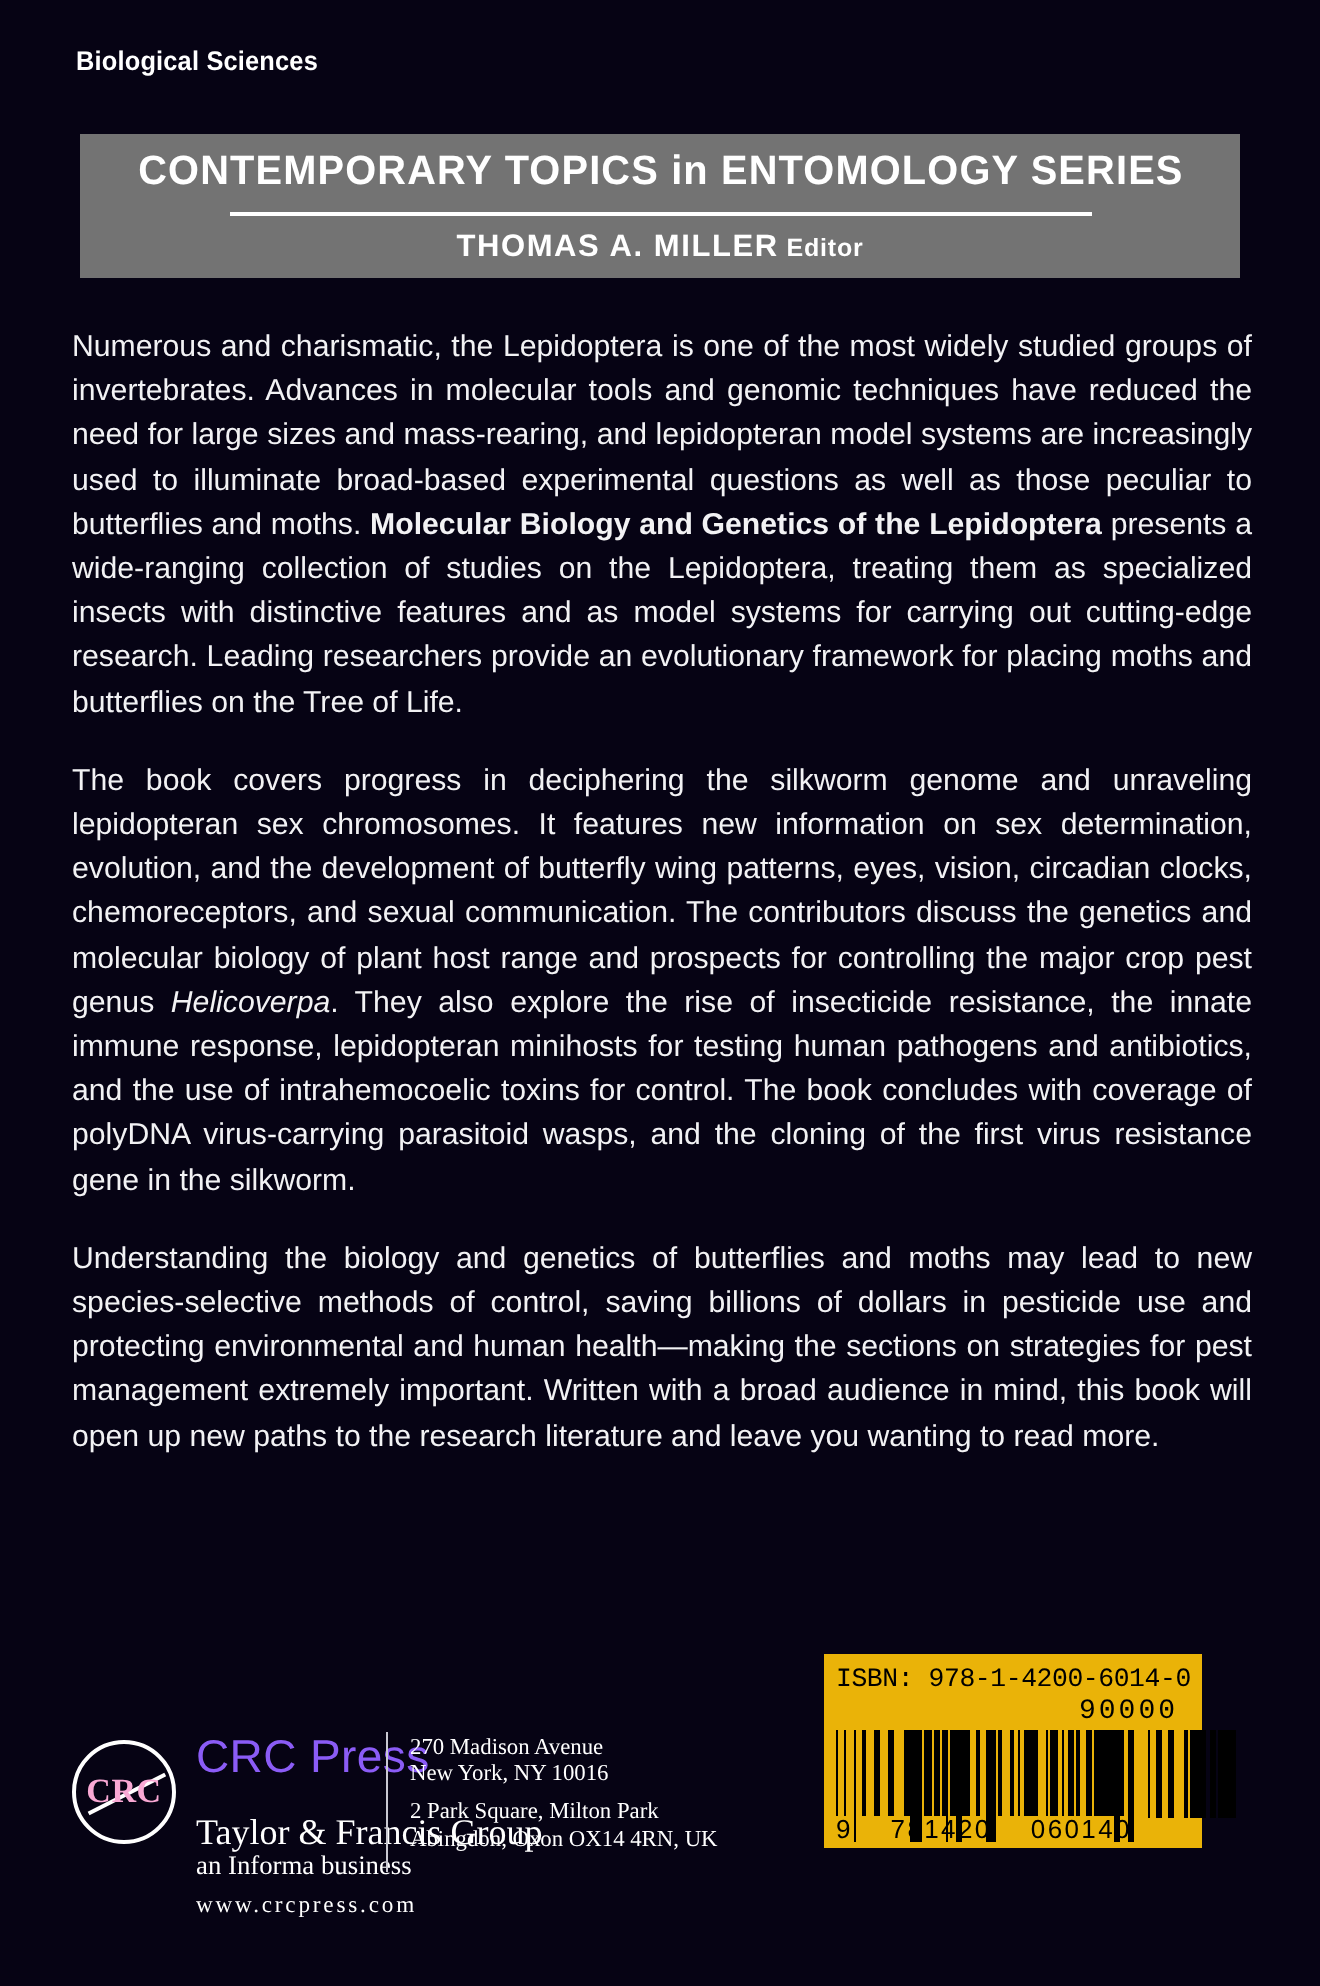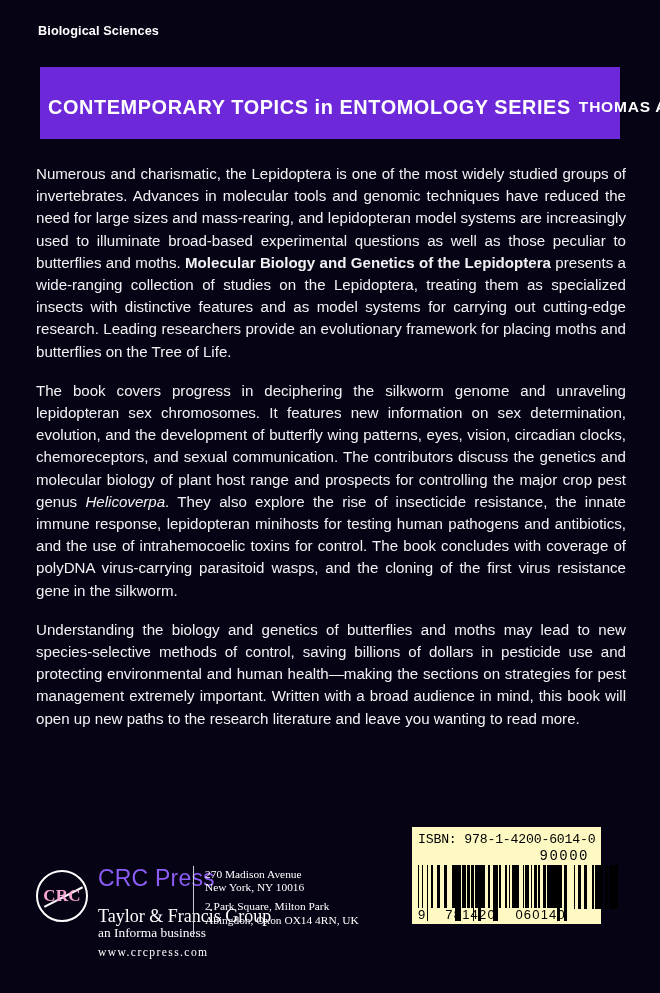--- a/index.html
+++ b/index.html
@@ -35,24 +35,24 @@
     transform-origin: left center;
   }
 
   
   .series-banner {
     position: absolute;
     left: 40px;
     top: 67px;
     width: 580px;
     height: 72px;
-    background: #6d28d9;
+    background: #737373;
     box-sizing: border-box;
     display: flex;
-    flex-direction: row;
+    flex-direction: column;
     align-items: center;
     justify-content: flex-start;
     padding-top: 7px;
   }
   .series-title {
     color: #ffffff;
     font-family: "Liberation Sans", sans-serif;
     font-weight: bold;
     font-size: 20.5px;
     letter-spacing: 0.6px;
@@ -216,21 +216,21 @@
     text-align: center;
     color: #ffffff;
     font-family: "Liberation Mono", monospace;
     font-size: 16px;
     letter-spacing: 2px;
     margin-bottom: 4px;
     width: 215px;
   }
   .barcode-box {
     width: 189px;
-    background: #fef9c3;
+    background: #eab308;
     padding: 5px 6px 3px 6px;
     box-sizing: border-box;
   }
   .isbn-line {
     color: #000000;
     font-family: "Liberation Mono", monospace;
     font-size: 13.2px;
     letter-spacing: -0.2px;
     text-align: center;
     white-space: nowrap;

